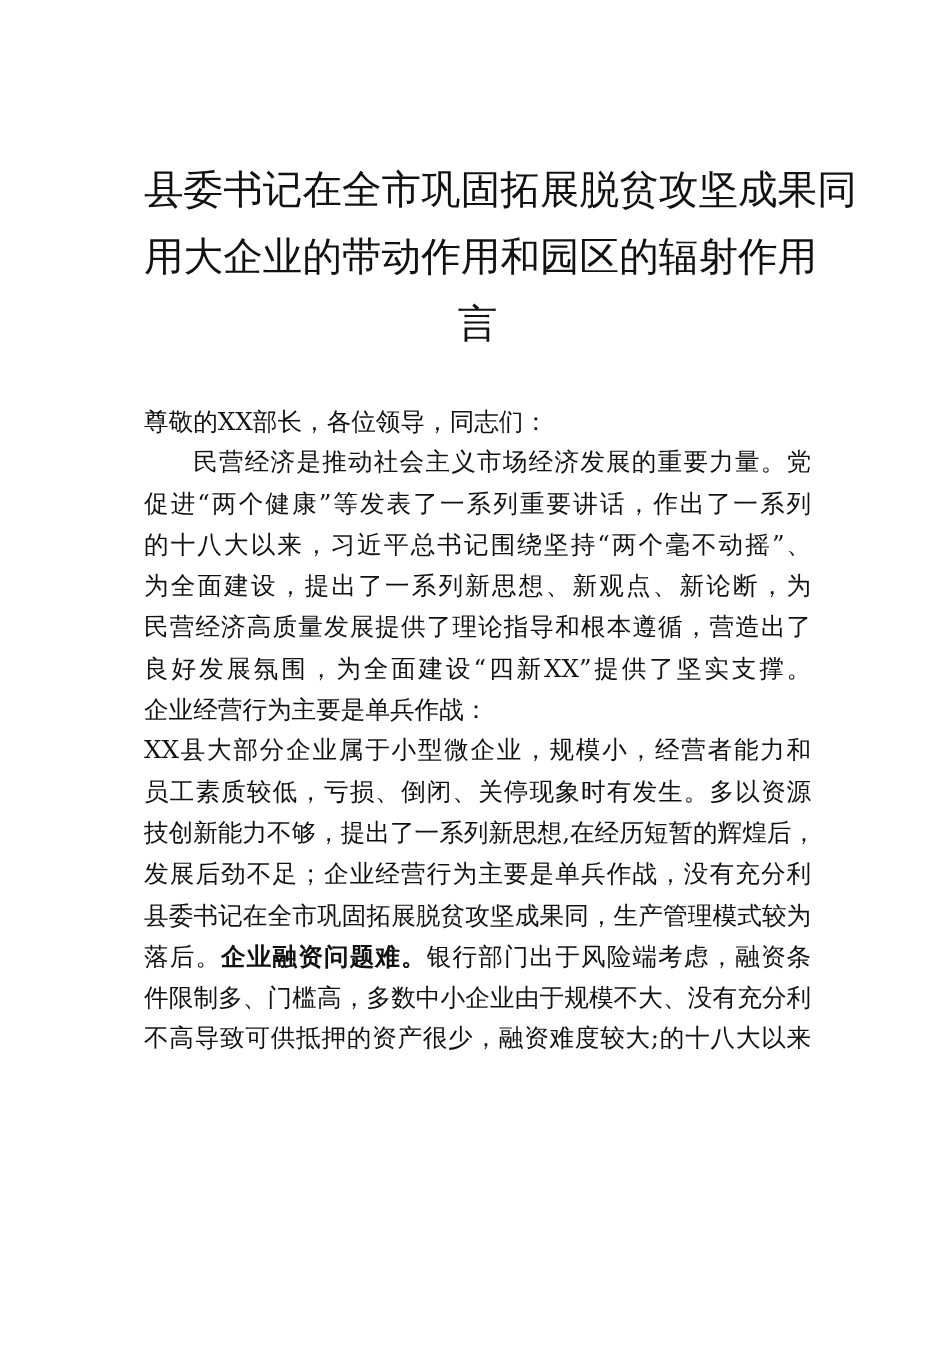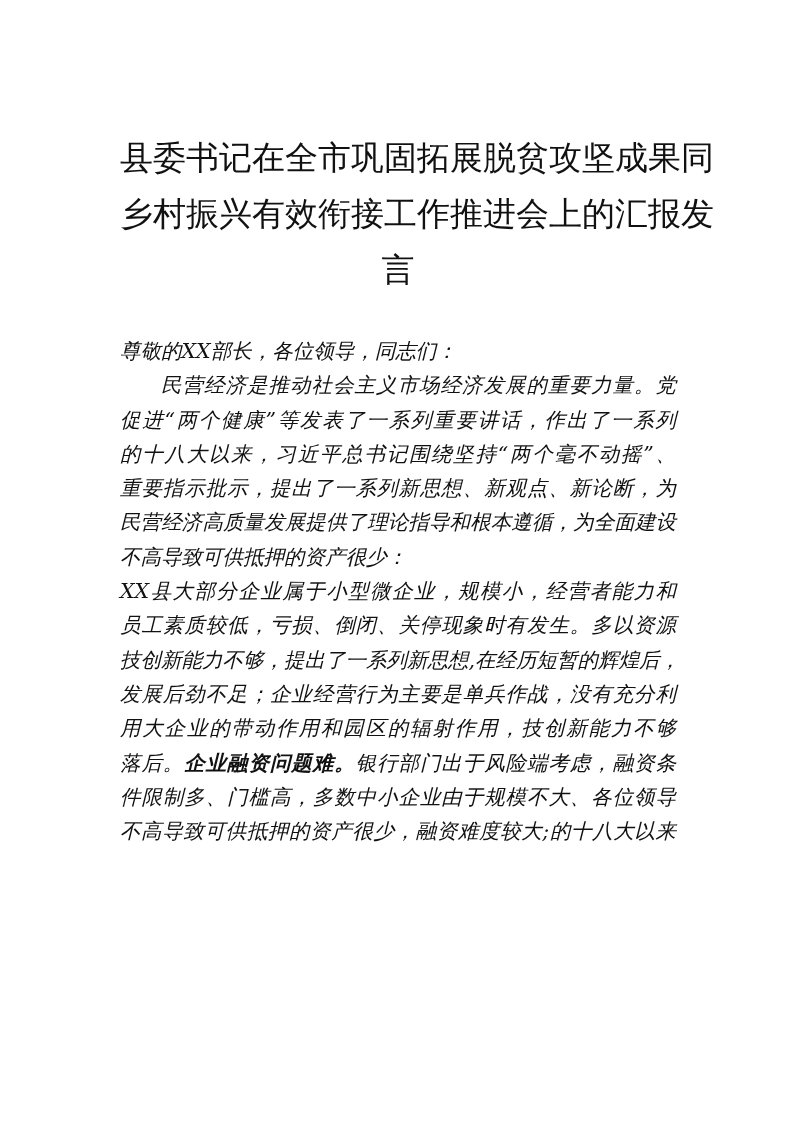--- a/index.html
+++ b/index.html
@@ -10,48 +10,49 @@
     font-family: "DejaVu Serif", "Liberation Serif", serif;
     font-size: 33px; line-height: 56px; color: #111;
     text-align: center; letter-spacing: 0px;
   }
   .title .tl { display: block; white-space: nowrap; }
   .body {
     position: absolute; left: 120px; top: 334px; width: 556px;
     font-family: "DejaVu Serif", "Liberation Serif", serif;
     font-size: 20.5px; line-height: 34.3px; color: #111;
   }
-  .line { display: block; white-space: nowrap; text-align: justify; text-align-last: justify; height: 34.3px; font-style: italic; }
+  .line { display: block; white-space: nowrap; text-align: justify; text-align-last: justify; height: 34.3px; }
   .line.last { text-align-last: left; }
   .indent { padding-left: 41px; }
   b, .bold { font-weight: bold; }
 </style>
 </head>
 <body>
 
 <div class="page">
   <div class="title">
     <span class="tl">县委书记在全市巩固拓展脱贫攻坚成果同</span>
-    <span class="tl">乡村振兴有效衔接工作推进会上的汇报发</span>
+    <span class="tl">用大企业的带动作用和园区的辐射作用</span>
     <span class="tl">言</span>
   </div>
 
   <div class="body">
     <span class="line last">尊敬的XX部长，各位领导，同志们：</span>
 
     <span class="line indent">民营经济是推动社会主义市场经济发展的重要力量。党</span>
     <span class="line">促进“两个健康”等发表了一系列重要讲话，作出了一系列</span>
     <span class="line">的十八大以来，习近平总书记围绕坚持“两个毫不动摇”、</span>
-    <span class="line">重要指示批示，提出了一系列新思想、新观点、新论断，为</span>
-    <span class="line">民营经济高质量发展提供了理论指导和根本遵循，为全面建设</span>
-    <span class="line last">不高导致可供抵押的资产很少：</span>
+    <span class="line">为全面建设，提出了一系列新思想、新观点、新论断，为</span>
+    <span class="line">民营经济高质量发展提供了理论指导和根本遵循，营造出了</span>
+    <span class="line">良好发展氛围，为全面建设“四新XX”提供了坚实支撑。</span>
+    <span class="line last">企业经营行为主要是单兵作战：</span>
 
 
     <span class="line">XX县大部分企业属于小型微企业，规模小，经营者能力和</span>
     <span class="line">员工素质较低，亏损、倒闭、关停现象时有发生。多以资源</span>
     <span class="line">技创新能力不够，提出了一系列新思想,在经历短暂的辉煌后，</span>
     <span class="line">发展后劲不足；企业经营行为主要是单兵作战，没有充分利</span>
-    <span class="line">用大企业的带动作用和园区的辐射作用，技创新能力不够</span>
+    <span class="line">县委书记在全市巩固拓展脱贫攻坚成果同，生产管理模式较为</span>
     <span class="line"><span>落后。</span><b>企业融资问题难。</b><span>银行部门出于风险端考虑，融资条</span></span>
-    <span class="line">件限制多、门槛高，多数中小企业由于规模不大、各位领导</span>
+    <span class="line">件限制多、门槛高，多数中小企业由于规模不大、没有充分利</span>
     <span class="line">不高导致可供抵押的资产很少，融资难度较大;的十八大以来</span>
   </div>
 </div>
 
 </body></html>

